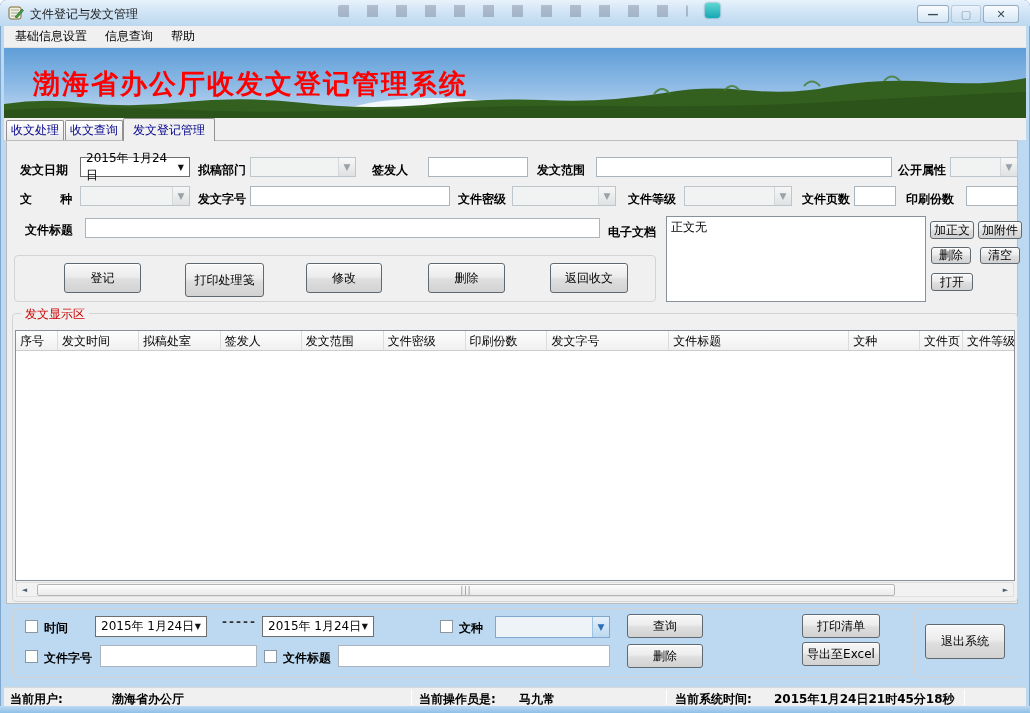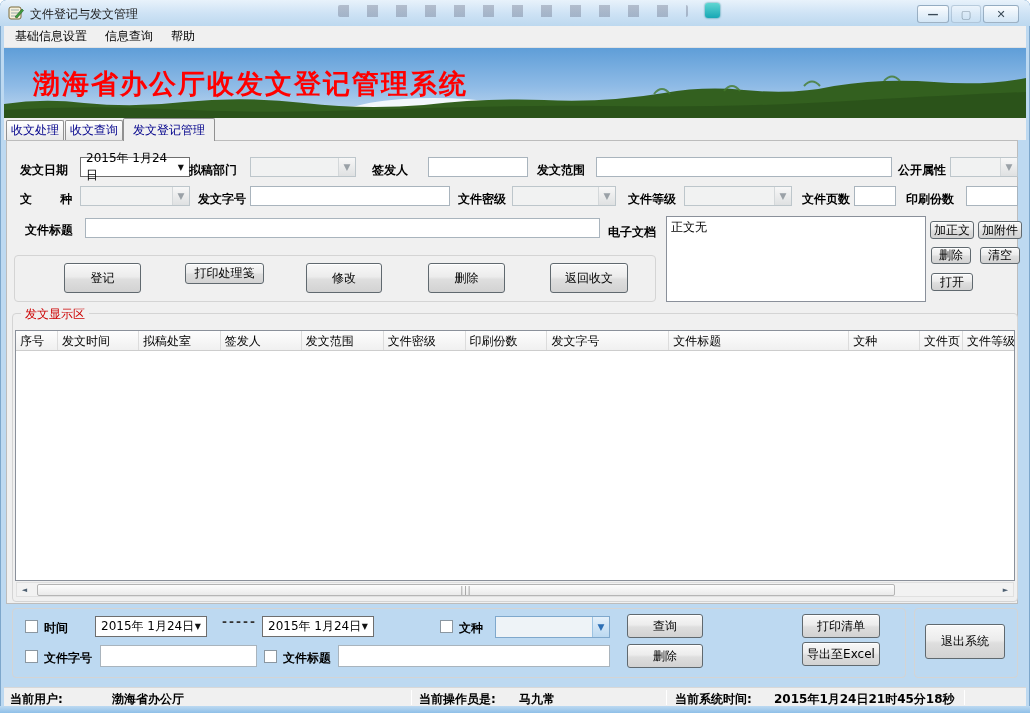--- a/index.html
+++ b/index.html
@@ -128,21 +128,21 @@
       </div>
   </div>
 
   <div class="abs panel"></div>
 
   <span class="abs lbl" style="left:20px; top:162px;">发文日期</span>
   <div class="abs datebox" style="left:80px; top:157px; width:110px; height:20px;">
     <span>2015年 1月24日</span>
       <span class="dn">▼</span>
   </div>
-  <span class="abs lbl" style="left:189px; top:162px;text-align:center;">拟稿部门</span>
+  <span class="abs lbl" style="left:198px; top:162px;text-align:center;">拟稿部门</span>
   <div class="abs combo" style="left:250px; top:157px; width:106px; height:20px;">
     <span></span>
       <span class="arr">▼</span>
   </div>
   <span class="abs lbl" style="left:372px; top:162px;">签发人</span>
   <input class="abs tb" style="left: 428px; top: 157px; width: 100px; height: 20px;" value="">
   <span class="abs lbl" style="left:537px; top:162px;">发文范围</span>
   <input class="abs tb" style="left: 596px; top: 157px; width: 296px; height: 20px;" value="">
   <span class="abs lbl" style="left:898px; top:162px;">公开属性</span>
   <div class="abs combo" style="left:950px; top:157px; width:68px; height:20px;">
@@ -192,21 +192,21 @@
       <span>清空</span>
     </div>
   <div class="abs btn" style="left:931px; top:273px; width:42px; height:18px;">
       <span>打开</span>
     </div>
 
   <div class="abs gbox" style="left:14px; top:255px; width:642px; height:47px;"></div>
   <div class="abs btn" style="left:64px; top:263px; width:77px; height:30px;">
       <span>登记</span>
     </div>
-  <div class="abs btn" style="left:185px; top:263px; width:79px; height:21px;">
+  <div class="abs btn" style="left:185px; top:263px; width:79px; height:34px;">
       <span>打印处理笺</span>
     </div>
   <div class="abs btn" style="left:306px; top:263px; width:76px; height:30px;">
       <span>修改</span>
     </div>
   <div class="abs btn" style="left:428px; top:263px; width:77px; height:30px;">
       <span>删除</span>
     </div>
   <div class="abs btn" style="left:550px; top:263px; width:78px; height:30px;">
       <span>返回收文</span>

